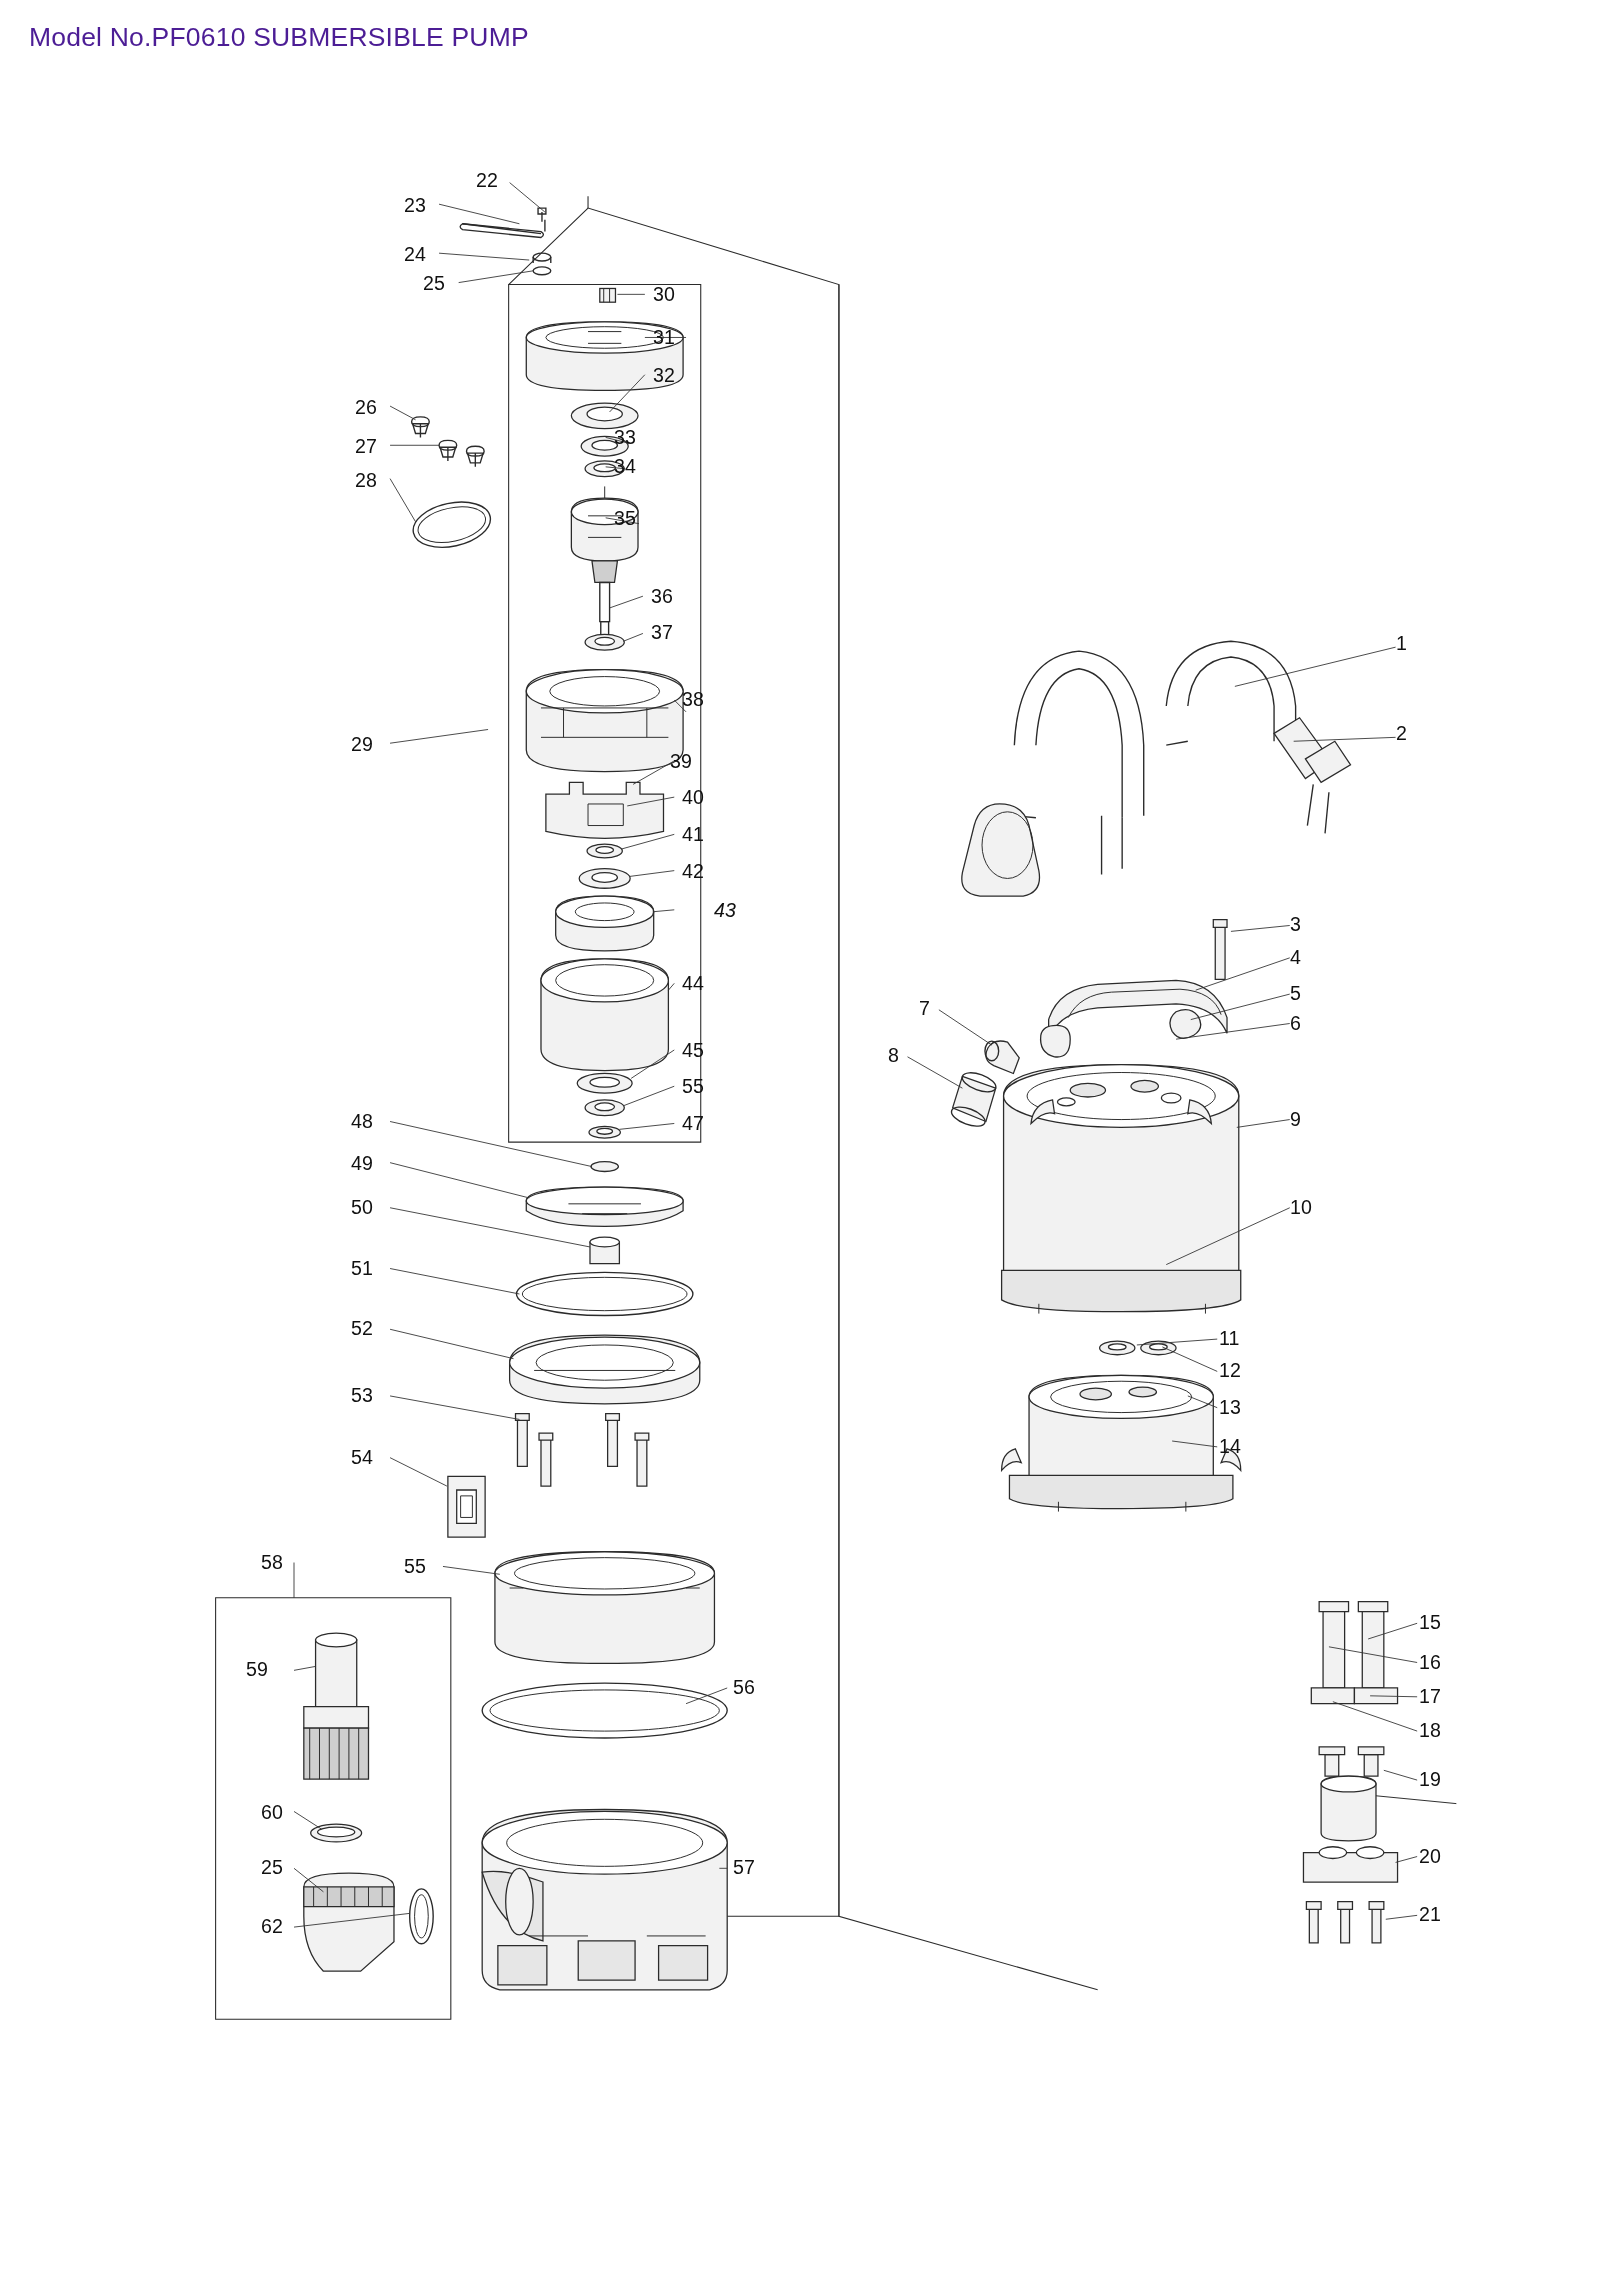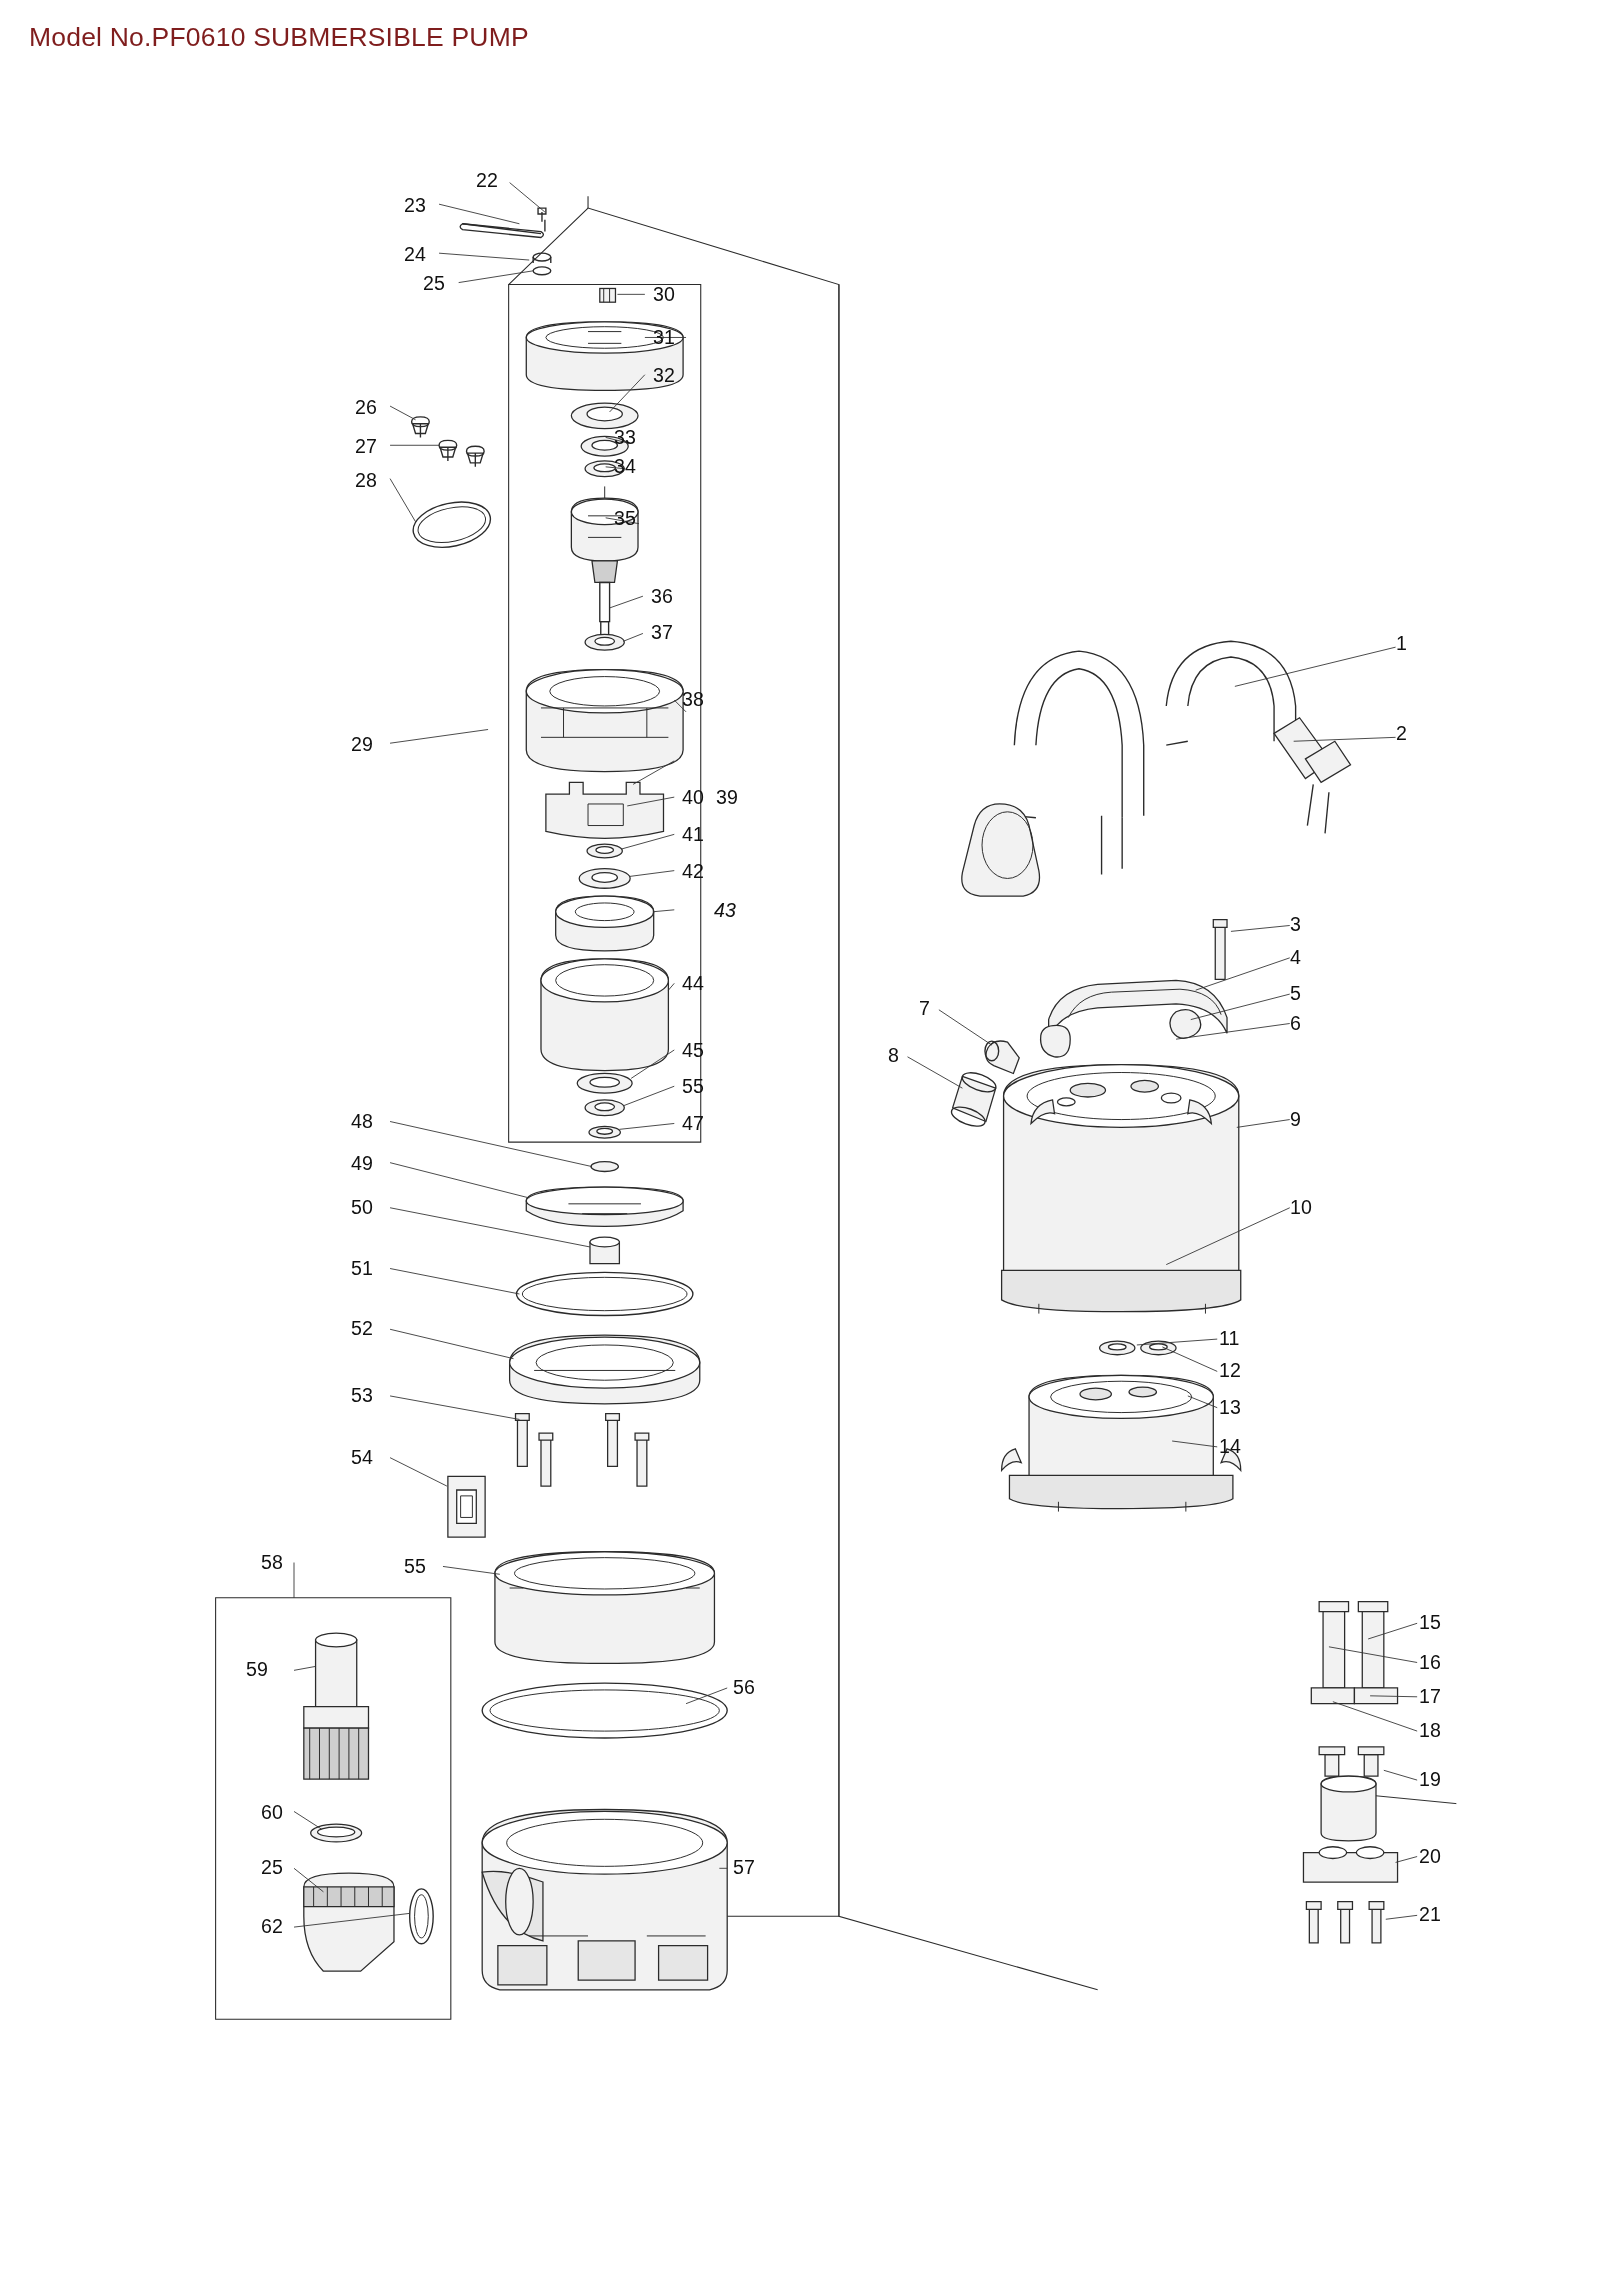--- a/index.html
+++ b/index.html
@@ -1,18 +1,18 @@
 <!DOCTYPE html>
 <html><head>
 <meta charset="utf-8">
 <style>
   html,body{margin:0;padding:0;background:#ffffff;}
   body{width:1621px;height:2293px;position:relative;font-family:"Liberation Sans",sans-serif;color:#111;overflow:hidden;}
   #sheet{position:absolute;left:0;top:0;width:1621px;height:2293px;}
-  #title{position:absolute;left:29px;top:21.6px;font-size:26.5px;letter-spacing:0.2px;color:#7f1d1d;}
+  #title{position:absolute;left:29px;top:21.6px;font-size:26.5px;letter-spacing:0.2px;color:#4c1d95;}
   svg.layer{position:absolute;left:0;top:0;width:1621px;height:2293px;}
   .callout{position:absolute;font-size:19.6px;color:#111;white-space:nowrap;}
   .st{fill:none;stroke:#2b2b2b;stroke-width:1.4;}
   .stt{fill:none;stroke:#2b2b2b;stroke-width:1;}
   .lead{fill:none;stroke:#333;stroke-width:0.9;}
   .fillgrey{fill:#f2f2f2;stroke:#2b2b2b;stroke-width:1.3;}
   .fillgrey2{fill:#e6e6e6;stroke:#2b2b2b;stroke-width:1.3;}
   .filldark{fill:#cfcfcf;stroke:#2b2b2b;stroke-width:1.3;}
   .white{fill:#ffffff;stroke:#2b2b2b;stroke-width:1.3;}
   .box{fill:none;stroke:#2b2b2b;stroke-width:1.1;}
@@ -418,21 +418,21 @@
   <div class="callout" style="left:351px;top:733px;">29</div>
   <div class="callout" style="left:653px;top:283px;">30</div>
   <div class="callout" style="left:653px;top:326px;">31</div>
   <div class="callout" style="left:653px;top:364px;">32</div>
   <div class="callout" style="left:614px;top:426px;">33</div>
   <div class="callout" style="left:614px;top:455px;">34</div>
   <div class="callout" style="left:614px;top:507px;">35</div>
   <div class="callout" style="left:651px;top:585px;">36</div>
   <div class="callout" style="left:651px;top:621px;">37</div>
   <div class="callout" style="left:682px;top:688px;">38</div>
-  <div class="callout" style="left:716px;top:750px;margin-top:36px;">39</div>
+  <div class="callout" style="left:670px;top:750px;">39</div>
   <div class="callout" style="left:682px;top:786px;">40</div>
   <div class="callout" style="left:682px;top:823px;">41</div>
   <div class="callout" style="left:682px;top:860px;">42</div>
   <div class="callout" style="left:714px;top:899px;font-style:italic;">43</div>
   <div class="callout" style="left:682px;top:972px;">44</div>
   <div class="callout" style="left:682px;top:1039px;">45</div>
   <div class="callout" style="left:682px;top:1075px;">55</div>
   <div class="callout" style="left:682px;top:1112px;">47</div>
   <div class="callout" style="left:351px;top:1110px;">48</div>
   <div class="callout" style="left:351px;top:1152px;">49</div>

